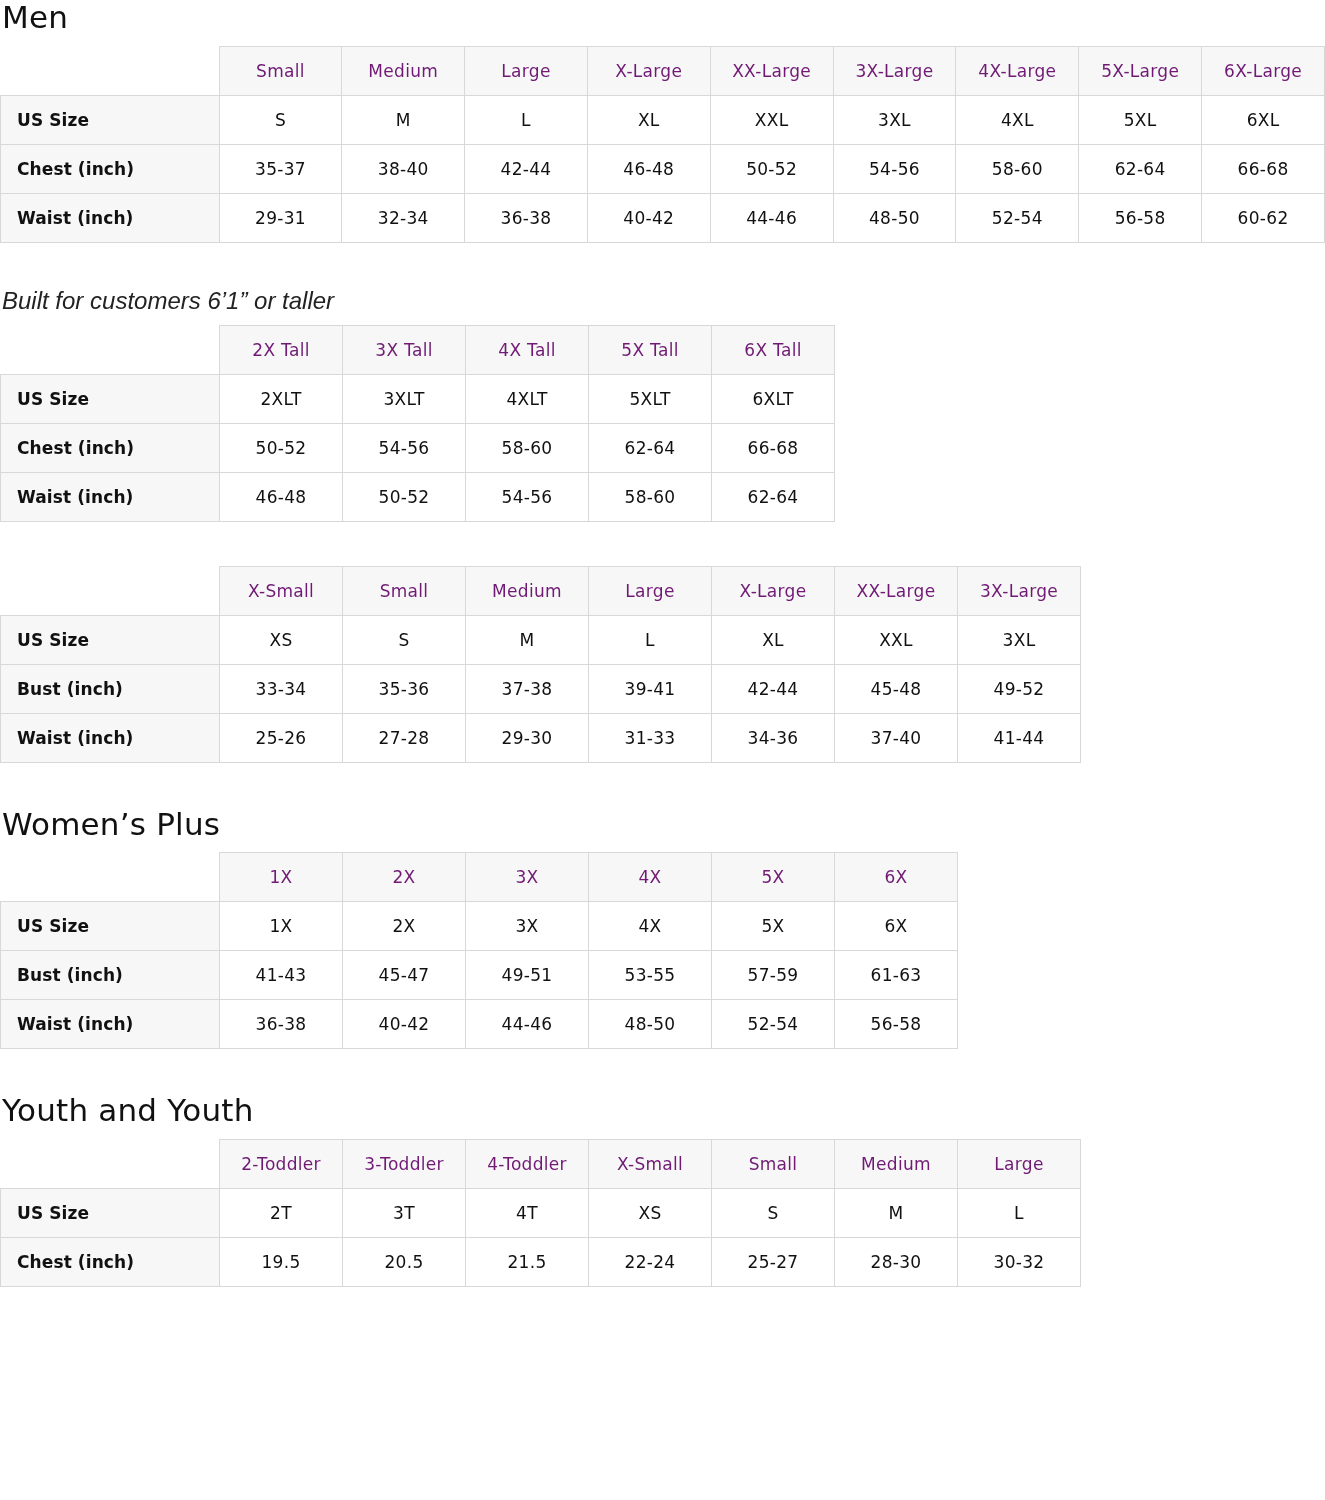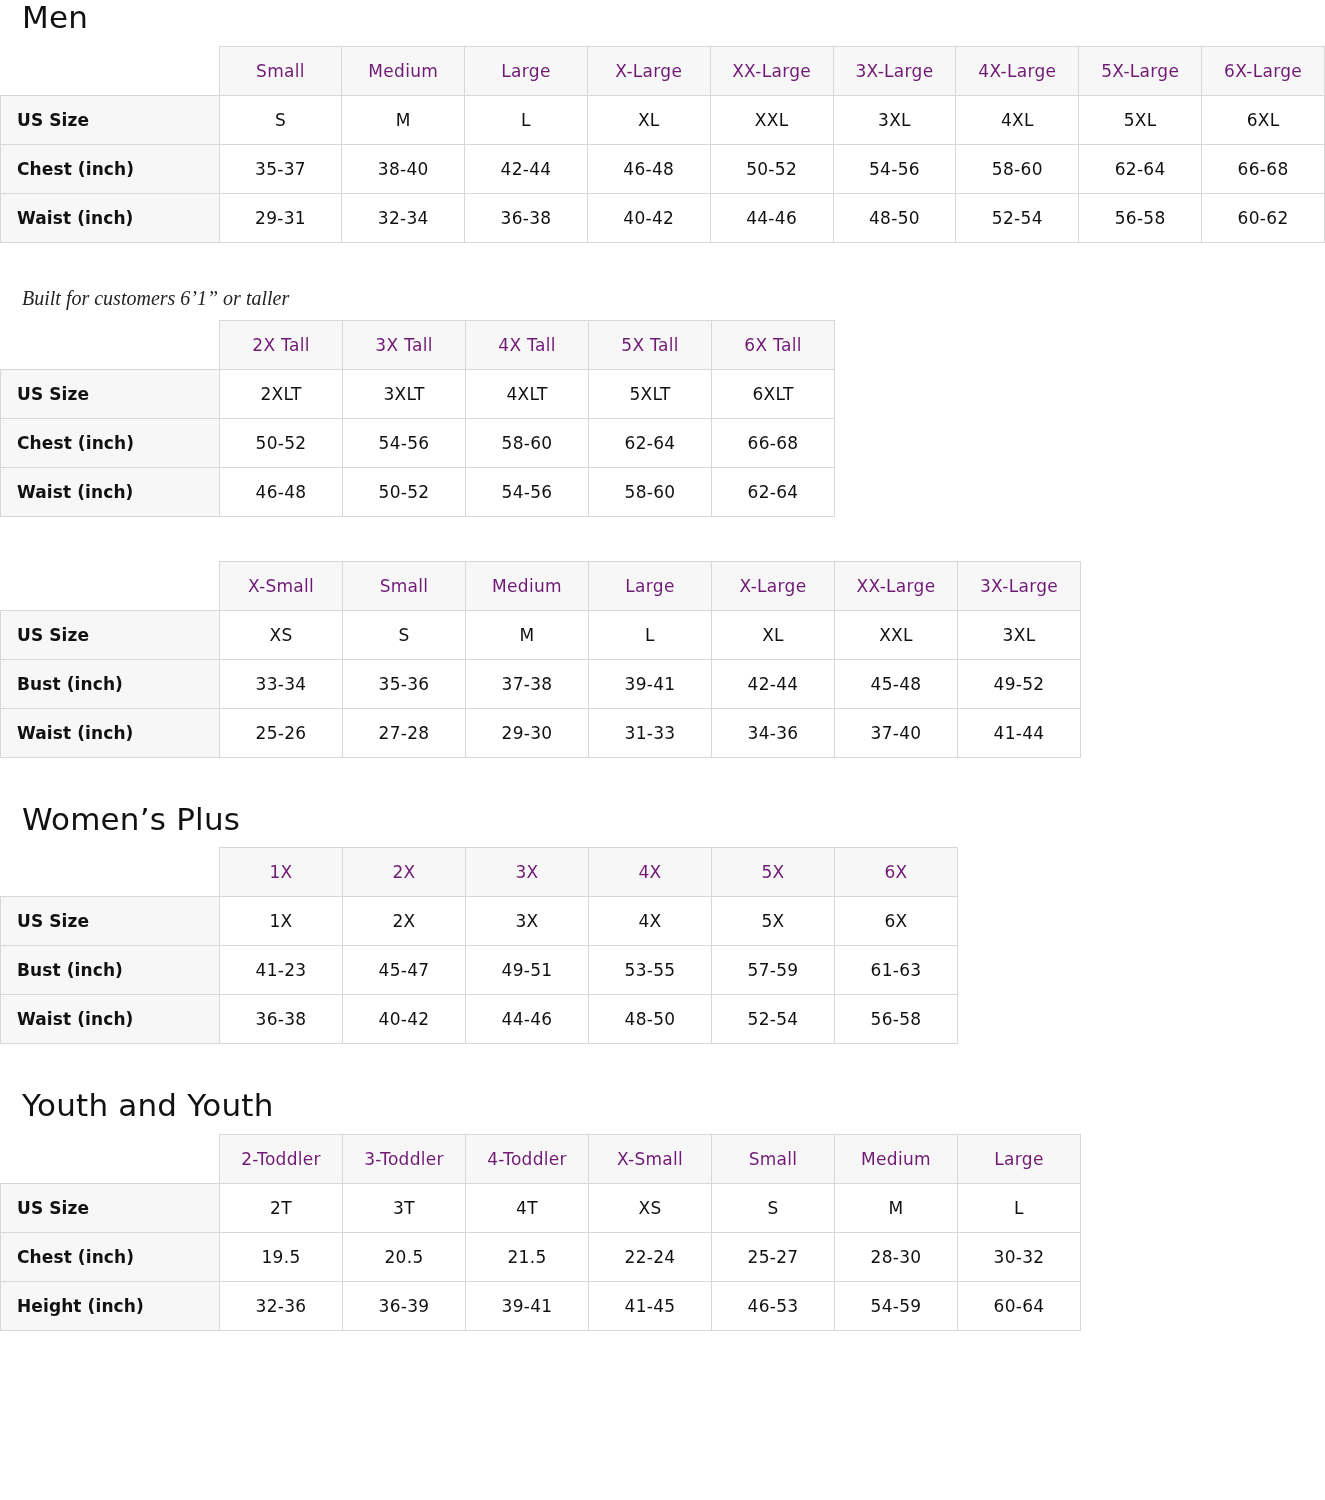--- a/index.html
+++ b/index.html
@@ -20,35 +20,35 @@
     padding: 0 0 10px 0;
   }
   .section {
     margin-bottom: 44px;
   }
   .section:first-child { margin-bottom: 44px; }
   .section-head {
     display: flex;
     align-items: baseline;
     gap: 18px;
-    padding-left: 22px;
+    padding-left: 2px;
     margin-bottom: 10px;
   }
   .section-title {
     font-size: 31px;
     font-weight: 400;
     letter-spacing: 0.2px;
     color: #111111;
     line-height: 1.15;
   }
   .section-note {
-    font-size: 20px;
+    font-size: 24px;
     font-style: italic;
     color: #232323;
-    font-family: Liberation Serif, serif;
+    font-family: Liberation Sans, sans-serif;
   }
   table.size-table {
     border-collapse: collapse;
     table-layout: fixed;
     font-size: 17px;
   }
   table.size-table td, table.size-table th {
     border: 1px solid #d8d8d8;
     height: 49px;
     padding: 0 8px;
@@ -297,21 +297,21 @@
             <th class="rowhead">US Size</th>
             <td>1X</td>
             <td>2X</td>
             <td>3X</td>
             <td>4X</td>
             <td>5X</td>
             <td>6X</td>
           </tr>
           <tr>
             <th class="rowhead">Bust (inch)</th>
-            <td>41-23</td>
+            <td>41-43</td>
             <td>45-47</td>
             <td>49-51</td>
             <td>53-55</td>
             <td>57-59</td>
             <td>61-63</td>
           </tr>
           <tr>
             <th class="rowhead">Waist (inch)</th>
             <td>36-38</td>
             <td>40-42</td>
@@ -364,26 +364,16 @@
           <tr>
             <th class="rowhead">Chest (inch)</th>
             <td>19.5</td>
             <td>20.5</td>
             <td>21.5</td>
             <td>22-24</td>
             <td>25-27</td>
             <td>28-30</td>
             <td>30-32</td>
           </tr>
-          <tr>
-            <th class="rowhead">Height (inch)</th>
-            <td>32-36</td>
-            <td>36-39</td>
-            <td>39-41</td>
-            <td>41-45</td>
-            <td>46-53</td>
-            <td>54-59</td>
-            <td>60-64</td>
-          </tr>
         </tbody>
       </table>
     </div>
   </div>
 
 </body></html>

